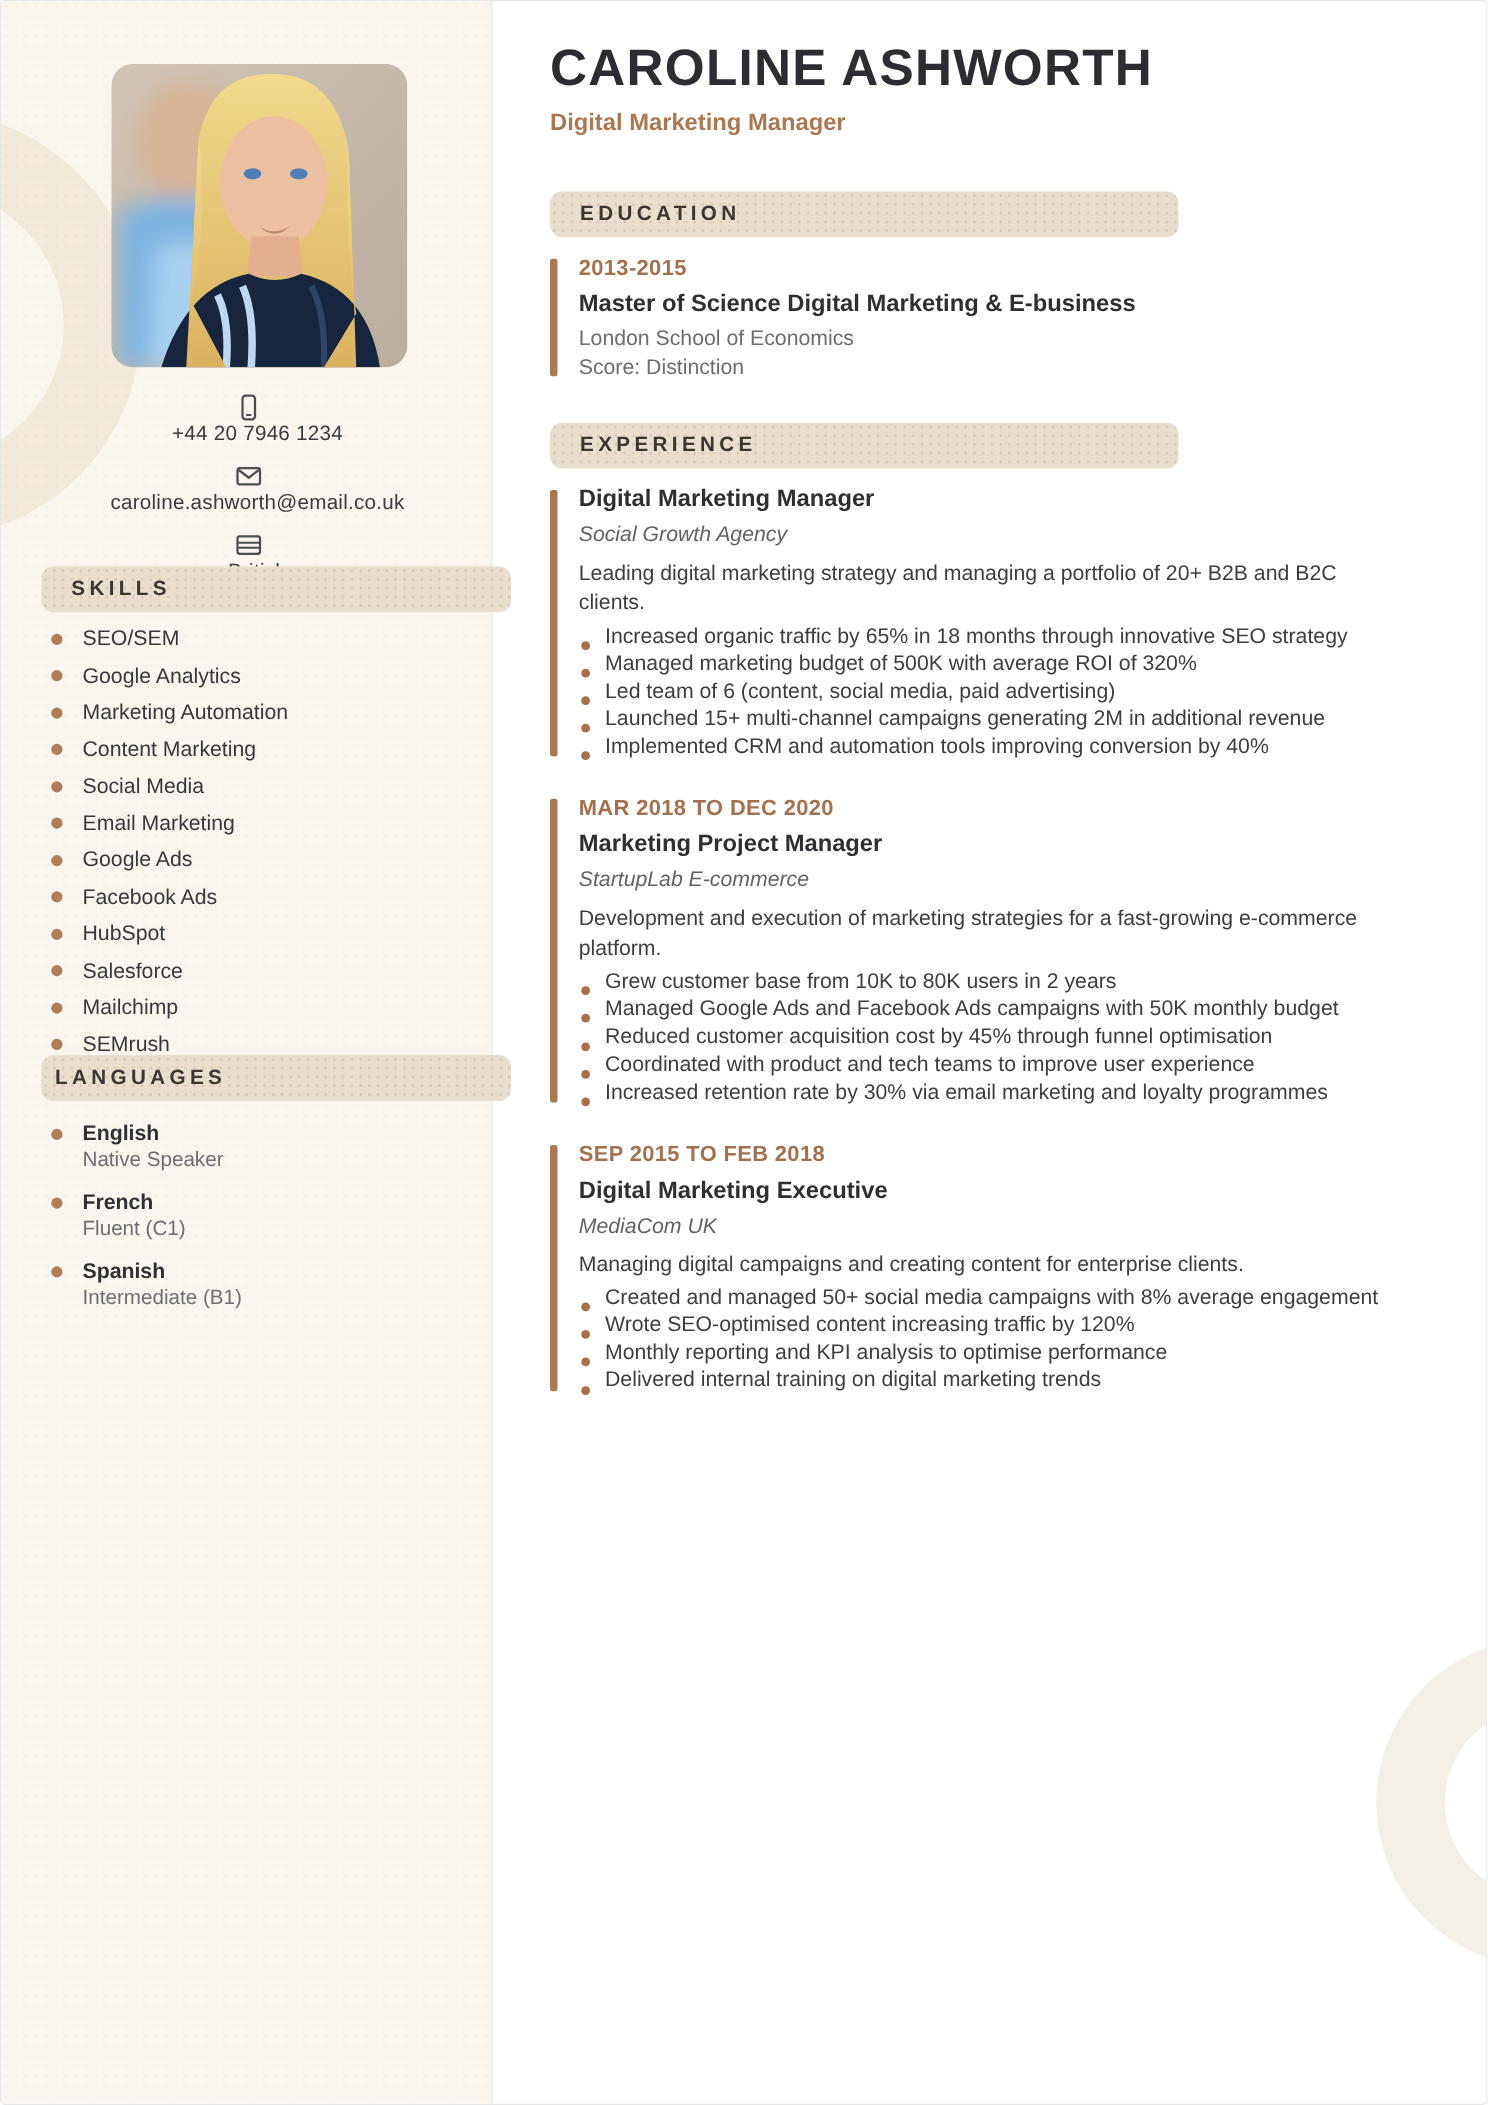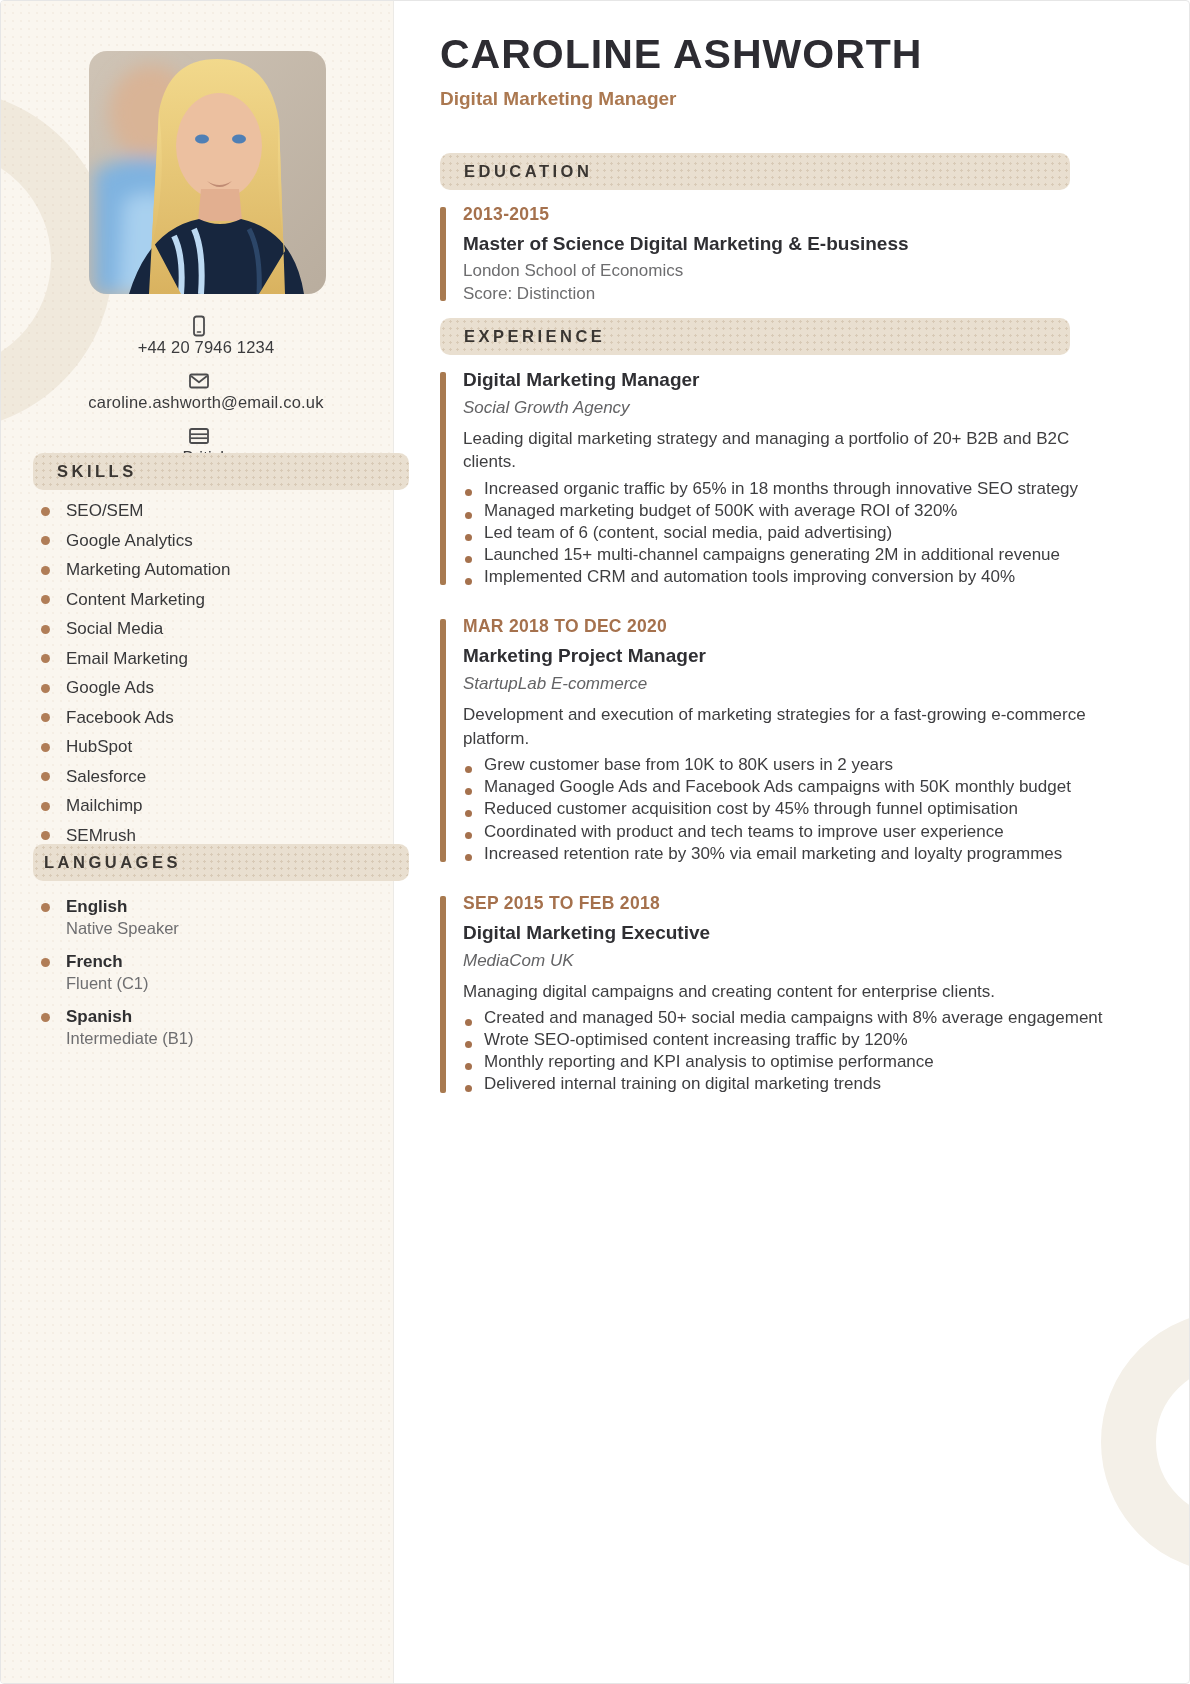--- a/index.html
+++ b/index.html
@@ -69,38 +69,38 @@
 
   
   .main { position:absolute; left:439px; top:0; width:666px; }
   .name {
     margin-top:30px;
     font-size:41px; font-weight:bold; color:#2d2c32;
     letter-spacing:1px;
   }
   .job-headline { margin-top:10px; font-size:19px; font-weight:bold; color:#ab7850; }
 
-  .main-pill { width:630px; margin-top:0; }
+  .main-pill { width:503px; margin-top:0; }
   .pill-education { margin-top:43px; }
-  .pill-experience { margin-top:14px; }
+  .pill-experience { margin-top:34px; }
 
   .entry { position:relative; padding-left:23px; margin-top:14px; }
   .entry-bar {
     position:absolute; left:0; top:3px; bottom:3px; width:6px;
     background:#a87a50; border-radius:2px;
   }
   .period { font-size:17.5px; font-weight:bold; color:#a5714d; letter-spacing:0.3px; }
   .role { font-size:19px; font-weight:bold; color:#2f2f33; margin-top:8px; }
   .company { font-size:17px; font-style:italic; color:#636365; margin-top:7px; }
   .school { font-size:17px; color:#6d6d6f; margin-top:6px; }
   .score { font-size:17px; color:#6d6d6f; margin-top:3px; }
   .summary { font-size:17px; color:#3e3e40; line-height:1.38; margin-top:9px; }
 
   .bullets { list-style:none; margin-top:4px; }
-  .bullets li { display:flex; align-items:center; margin-top:0; }
+  .bullets li { display:flex; align-items:flex-end; margin-top:0; }
   .bdot {
     width:7px; height:7px; border-radius:50%;
     background:#a5714d; flex:0 0 7px; margin:8px 12px 0 2px;
   }
   .btext { font-size:17px; color:#3e3e40; line-height:1.3; }
 
   .ring-bottom {
     position:absolute; left:1100px; top:1310px;
     width:262px; height:262px; border-radius:50%;
     border:55px solid #f4f0e8;

